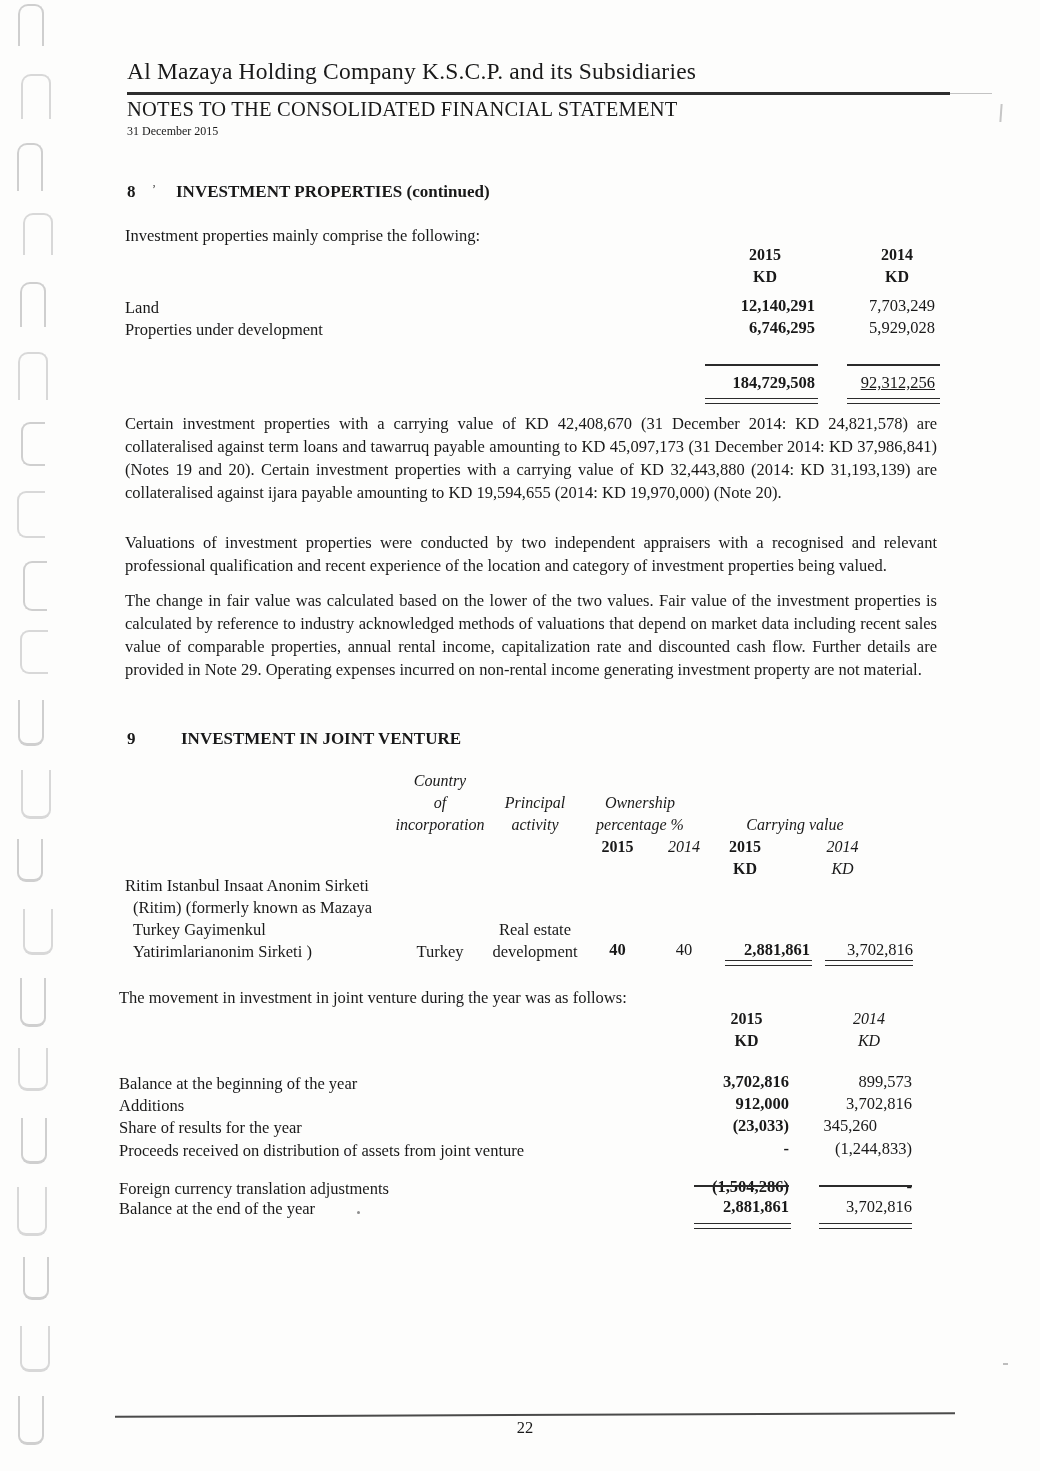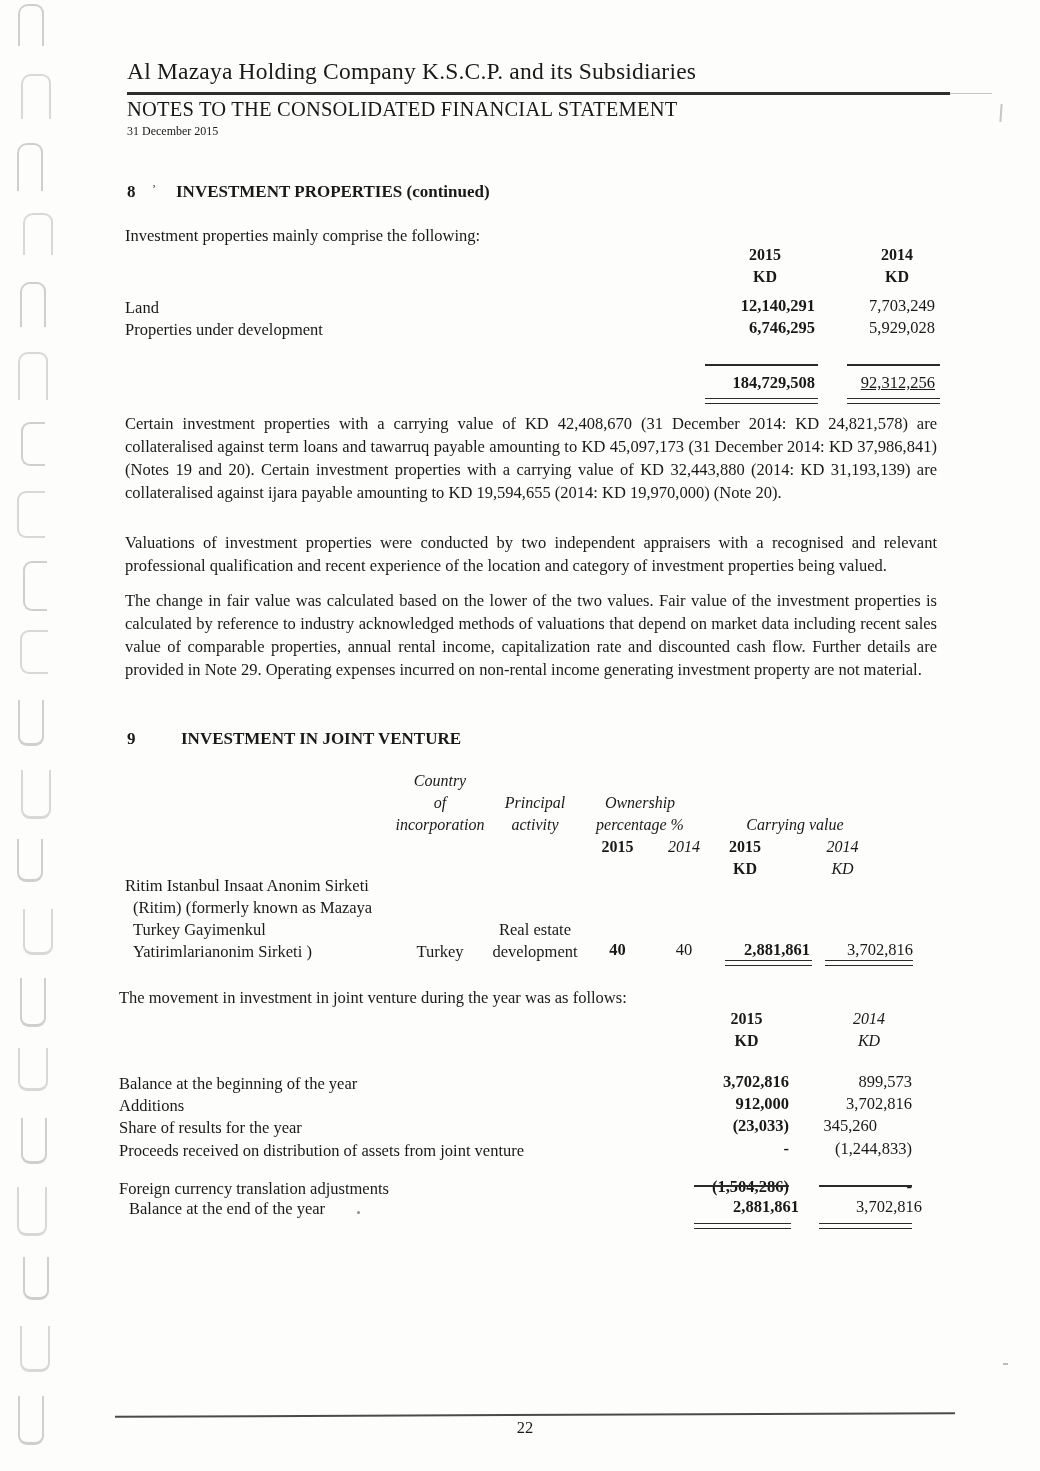--- a/index.html
+++ b/index.html
@@ -192,21 +192,21 @@
     </div>
     <div class="abs" style="left:0;top:153px;width:812px;height:22px;margin-top:16px;">
       <span class="abs body-txt" style="left:0;">Foreign currency translation adjustments</span>
       <span class="abs num-cell b r" style="left:480px;width:190px;">(1,504,286)</span>
       <span class="abs num-cell r" style="left:633px;width:160px;">-</span>
     </div>
 
     <div class="abs rule" style="left:575px;top:177px;width:95px;"></div>
     <div class="abs rule" style="left:700px;top:177px;width:93px;"></div>
 
-    <div class="abs" style="left:10px;top:189px;width:812px;height:22px;">
+    <div class="abs" style="left:0;top:189px;width:812px;height:22px;">
       <span class="abs body-txt" style="left:0;">Balance at the end of the year</span>
       <span class="abs num-cell b r" style="left:480px;width:190px;">2,881,861</span>
       <span class="abs num-cell r" style="left:633px;width:160px;">3,702,816</span>
     </div>
 
     <div class="abs dblrule" style="left:575px;top:215px;width:97px;"></div>
     <div class="abs dblrule" style="left:700px;top:215px;width:93px;"></div>
   </div>
 
   <div class="abs footer-rule"></div>

